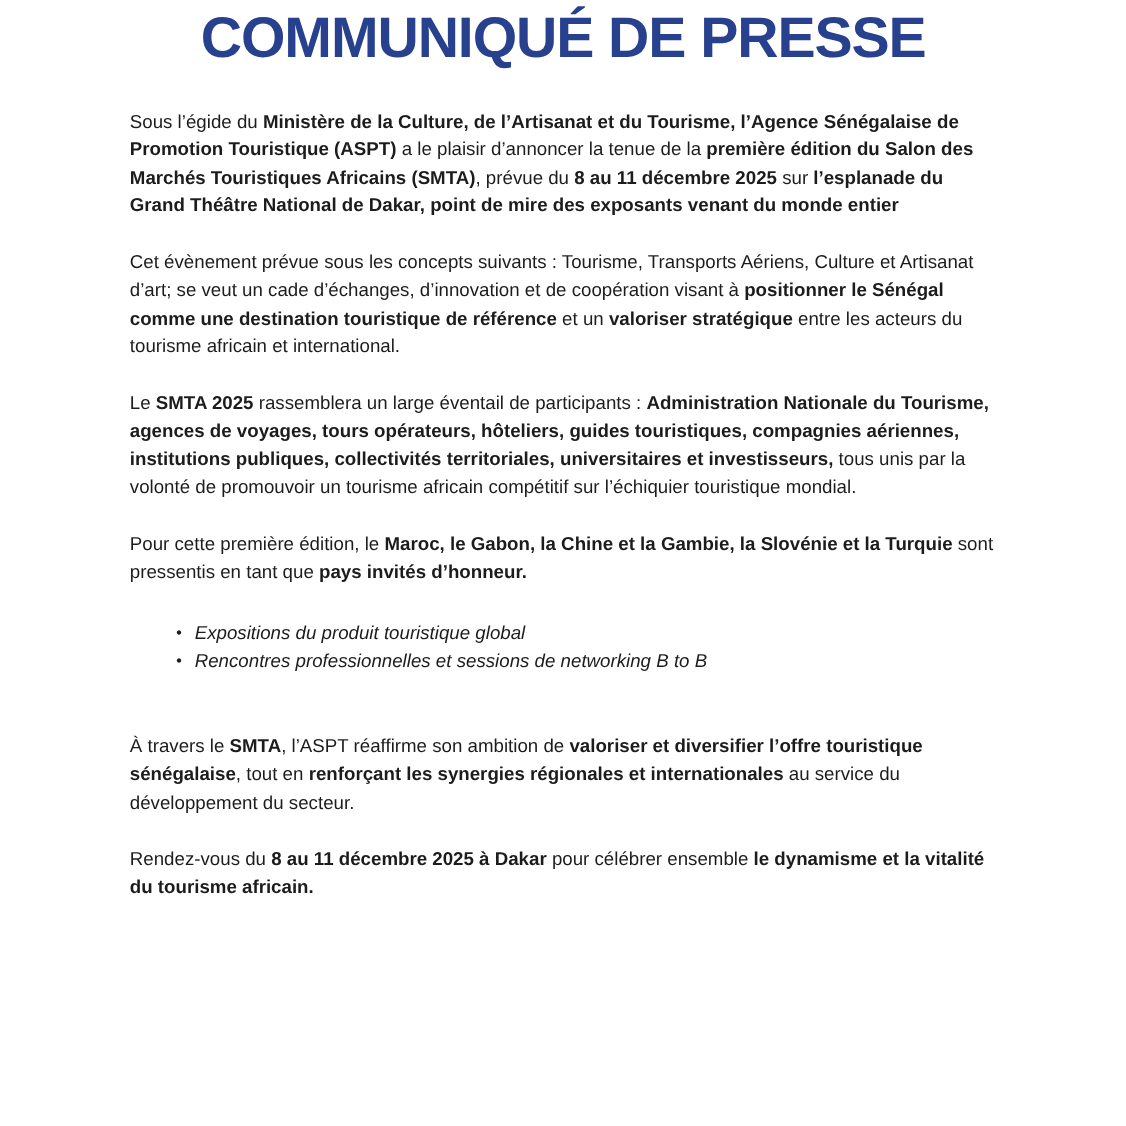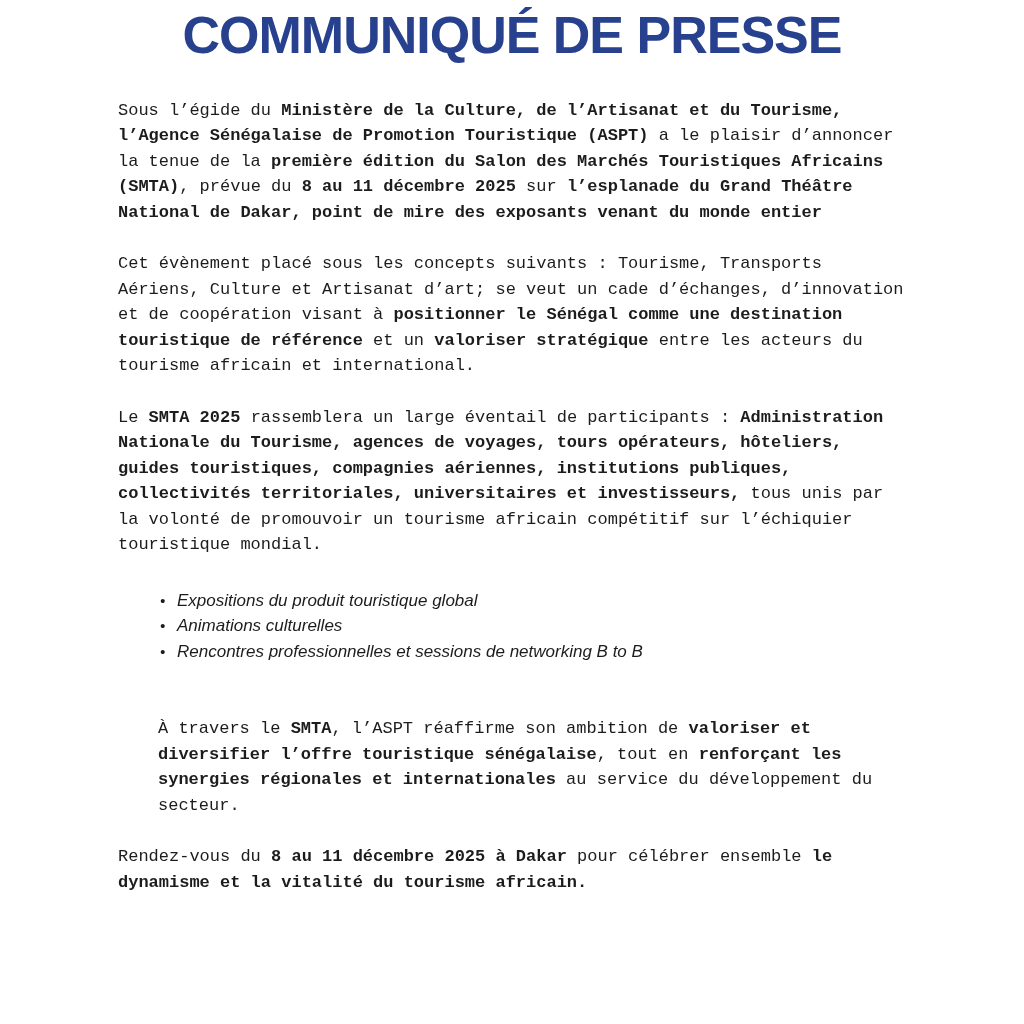--- a/index.html
+++ b/index.html
@@ -31,21 +31,20 @@
     font-stretch:condensed;
   }
   .content{
     width:792px;
     margin:0 auto 0 118px;
     font-size:17px;
     line-height:25.5px;
   }
   .content p{
     margin-top:26px;
-    font-family:Liberation Mono, monospace;
   }
   .content p.first{
     margin-top:32px;
   }
   b{font-weight:700;}
   h2.program-heading{
     font-size:19px;
     font-weight:700;
     margin:62px 0 0 42px;
   }
@@ -59,36 +58,36 @@
     line-height:25.5px;
     font-style:italic;
   }
   ul.program-list li::before{
     content:"\2022";
     position:absolute;
     left:0;
     top:0;
     font-size:15px;
   }
-  p.closing-1{margin-top:52px;margin-left:40px;}
+  p.closing-1{margin-top:52px;}
   p.closing-2{margin-top:26px;}
 </style>
 </head>
 <body>
 
 <div class="page">
   <h1 class="doc-title">COMMUNIQUÉ DE PRESSE</h1>
 
   <div class="content">
     <p class="first"><span>Sous l’égide du </span><b>Ministère de la Culture, de l’Artisanat et du Tourisme, l’Agence Sénégalaise de Promotion Touristique (ASPT)</b><span> a le plaisir d’annoncer la tenue de la </span><b>première édition du Salon des Marchés Touristiques Africains (SMTA)</b><span>, prévue du </span><b>8 au 11 décembre 2025</b><span> sur </span><b>l’esplanade du Grand Théâtre National de Dakar, point de mire des exposants venant du monde entier</b></p>
-    <p><span>Cet évènement placé sous les concepts suivants : Tourisme, Transports Aériens, Culture et Artisanat d’art; se veut un cade d’échanges, d’innovation et de coopération visant à </span><b>positionner le Sénégal comme une destination touristique de référence</b><span> et un </span><b>valoriser stratégique</b><span> entre les acteurs du tourisme africain et international.</span></p>
+    <p><span>Cet évènement prévue sous les concepts suivants : Tourisme, Transports Aériens, Culture et Artisanat d’art; se veut un cade d’échanges, d’innovation et de coopération visant à </span><b>positionner le Sénégal comme une destination touristique de référence</b><span> et un </span><b>valoriser stratégique</b><span> entre les acteurs du tourisme africain et international.</span></p>
     <p><span>Le </span><b>SMTA 2025</b><span> rassemblera un large éventail de participants : </span><b>Administration Nationale du Tourisme, agences de voyages, tours opérateurs, hôteliers, guides touristiques, compagnies aériennes, institutions publiques, collectivités territoriales, universitaires et investisseurs,</b><span> tous unis par la volonté de promouvoir un tourisme africain compétitif sur l’échiquier touristique mondial.</span></p>
+    <p><span>Pour cette première édition, le </span><b>Maroc, le Gabon, la Chine et la Gambie, la Slovénie et la Turquie</b><span> sont pressentis en tant que </span><b>pays invités d’honneur.</b></p>
 
     <ul class="program-list">
       <li>Expositions du produit touristique global</li>
-      <li>Animations culturelles</li>
       <li>Rencontres professionnelles et sessions de networking B to B</li>
     </ul>
 
     <p class="closing-1"><span>À travers le </span><b>SMTA</b><span>, l’ASPT réaffirme son ambition de </span><b>valoriser et diversifier l’offre touristique sénégalaise</b><span>, tout en </span><b>renforçant les synergies régionales et internationales</b><span> au service du développement du secteur.</span></p>
     <p class="closing-2"><span>Rendez-vous du </span><b>8 au 11 décembre 2025 à Dakar</b><span> pour célébrer ensemble </span><b>le dynamisme et la vitalité du tourisme africain.</b></p>
   </div>
 </div>
 
 </body></html>

